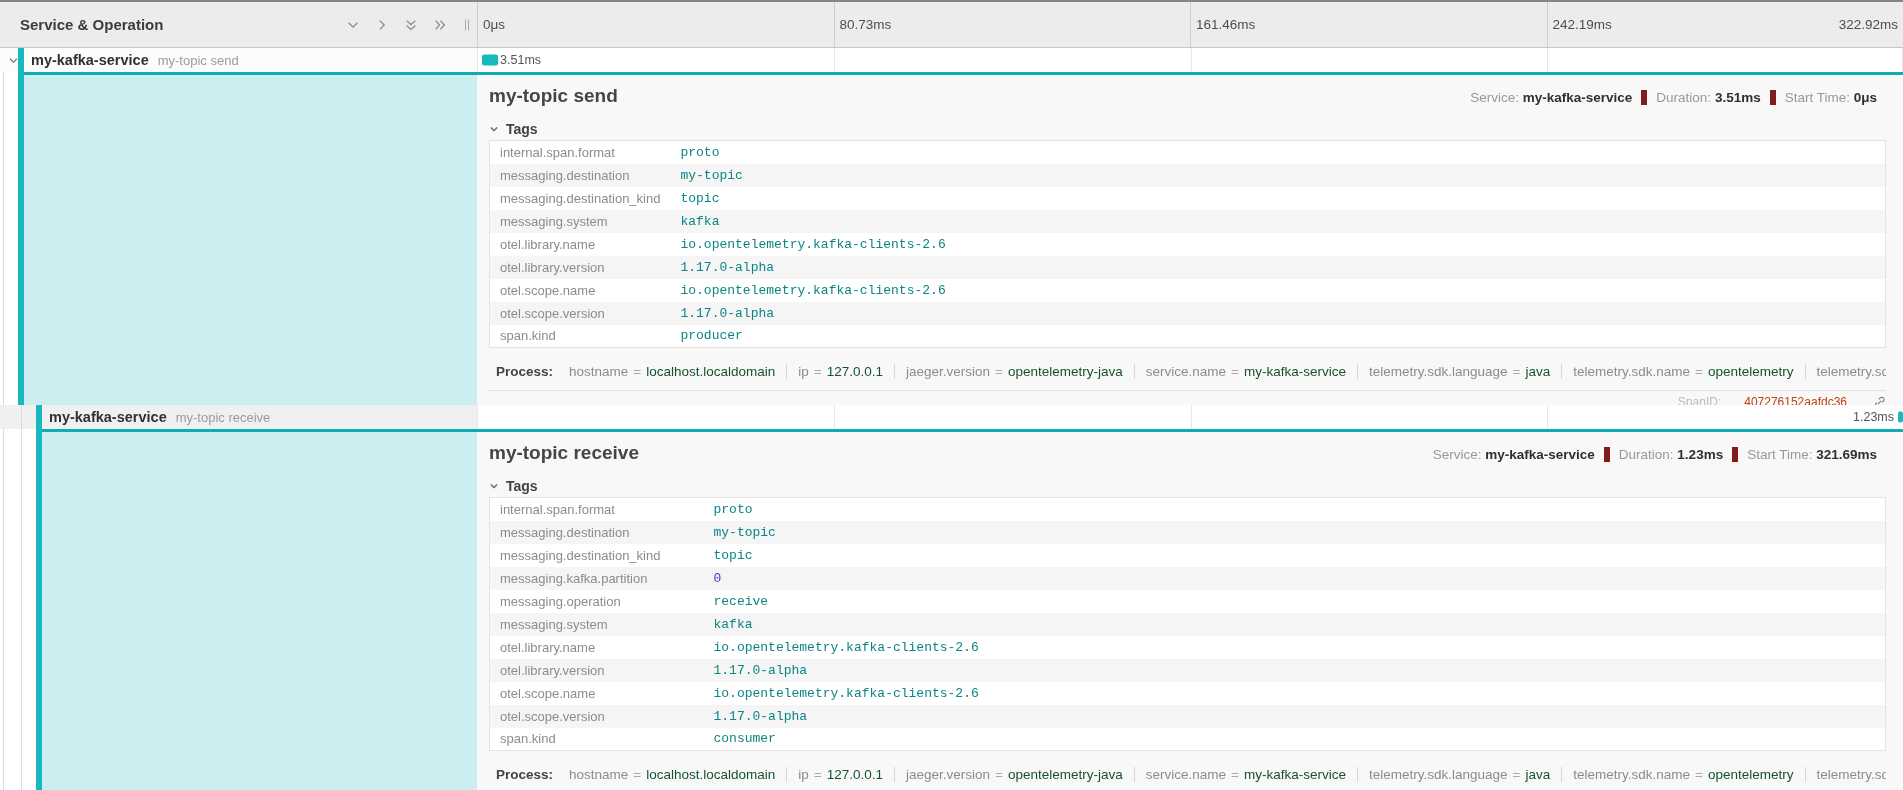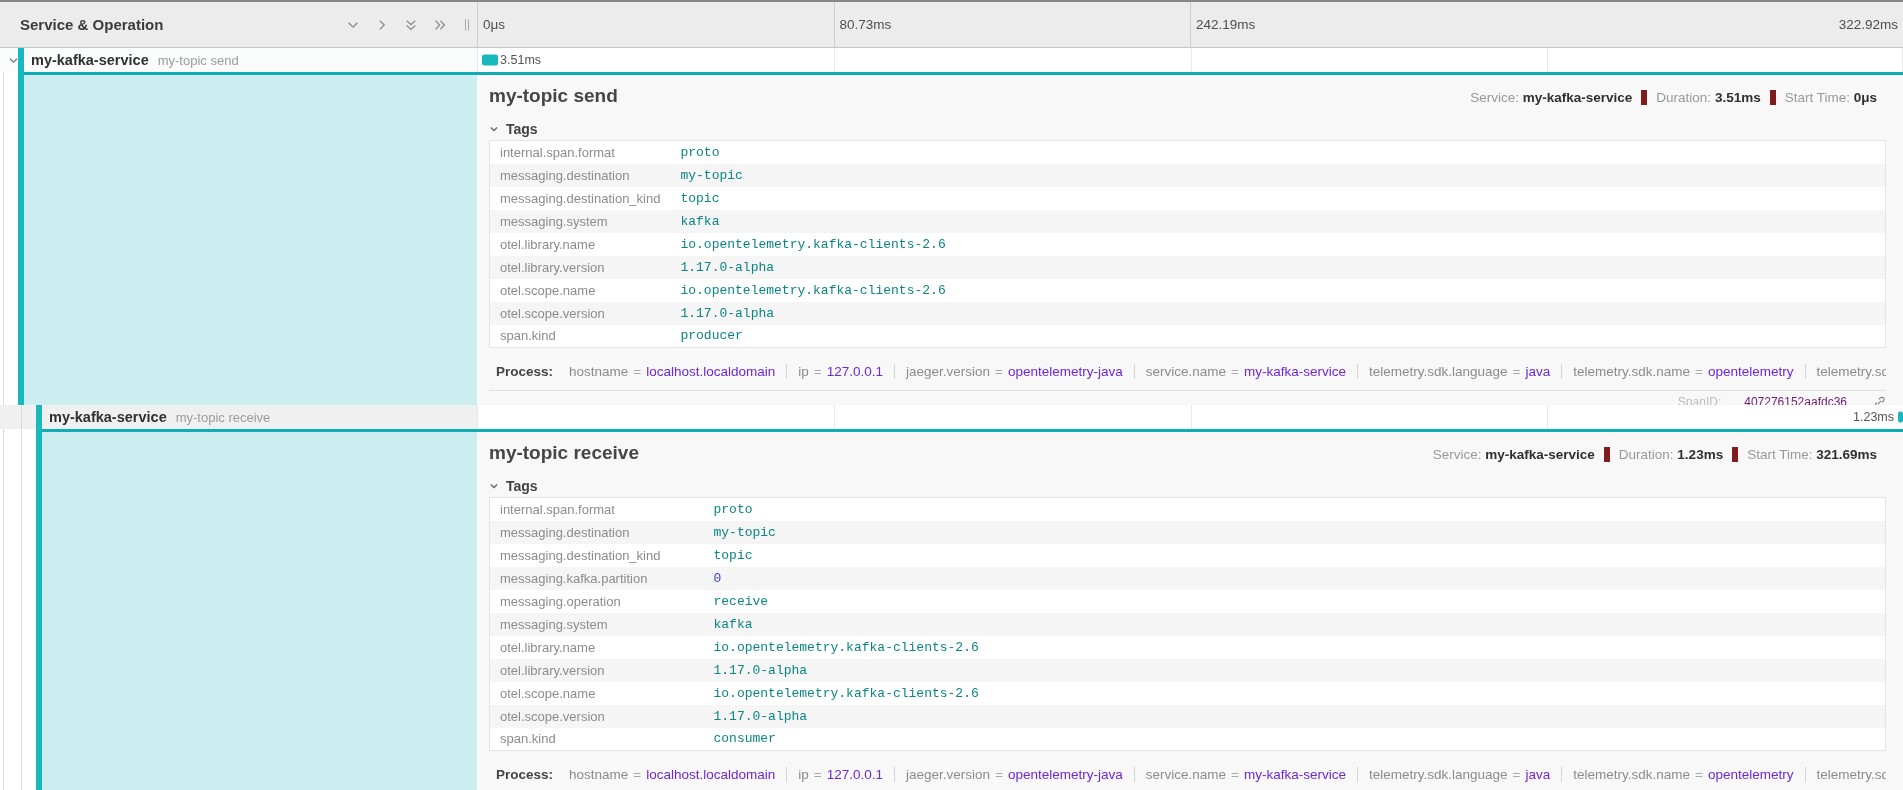--- a/index.html
+++ b/index.html
@@ -70,24 +70,24 @@
   .k2 .kv-key { width:214px; }
   .kv-val { font-family:"Liberation Mono","DejaVu Sans Mono",monospace; font-size:13px; }
   .v-string { color:#0b8585; }
   .v-number { color:#3b3bd1; }
   .process-line { display:flex; align-items:center; margin-top:16px; white-space:nowrap; overflow:hidden; cursor:pointer; }
   .proc-label { font-size:13.5px; font-weight:700; color:#434343; margin:0 5px 0 7px; }
   .proc-item { padding:0 11px; border-left:1px solid #d5d5d5; font-size:13.5px; }
   .proc-item:first-of-type { border-left:none; }
   .proc-key { color:#8c8c8c; }
   .proc-eq { color:#a9a9a9; margin:0 5px; }
-  .proc-val { color:#6d28d9; }
+  .proc-val { color:#14532d; }
   .debug-row { display:flex; justify-content:flex-end; align-items:center; gap:23px; border-top:1px solid #e0e0e0; margin-top:11px; padding-top:4px; }
   .spanid-label { font-size:12px; color:#bcbcbc; }
-  .spanid-val { font-size:12px; color:#701a75; }
+  .spanid-val { font-size:12px; color:#c2410c; }
   .link-icon { color:#777; display:flex; cursor:pointer; margin-left:3px; }
 </style>
 </head>
 <body>
 
 <div class="page">
 
   <div class="thead">
     <div class="thead-left">
       <span class="thead-title">Service &amp; Operation</span>
@@ -119,20 +119,23 @@
           <i></i>
           <i></i>
         </span>
     </div>
     <div class="thead-ticks">
       <div class="tick-cell">
           <span class="tick-label">0μs</span>
         </div>
       <div class="tick-cell">
           <span class="tick-label">80.73ms</span>
+        </div>
+      <div class="tick-cell">
+          <span class="tick-label">161.46ms</span>
         </div>
       <div class="tick-cell">
           <span class="tick-label">242.19ms</span>
         </div>
       <div class="tick-last">
           <span class="tick-label">322.92ms</span>
         </div>
     </div>
   </div>
 

